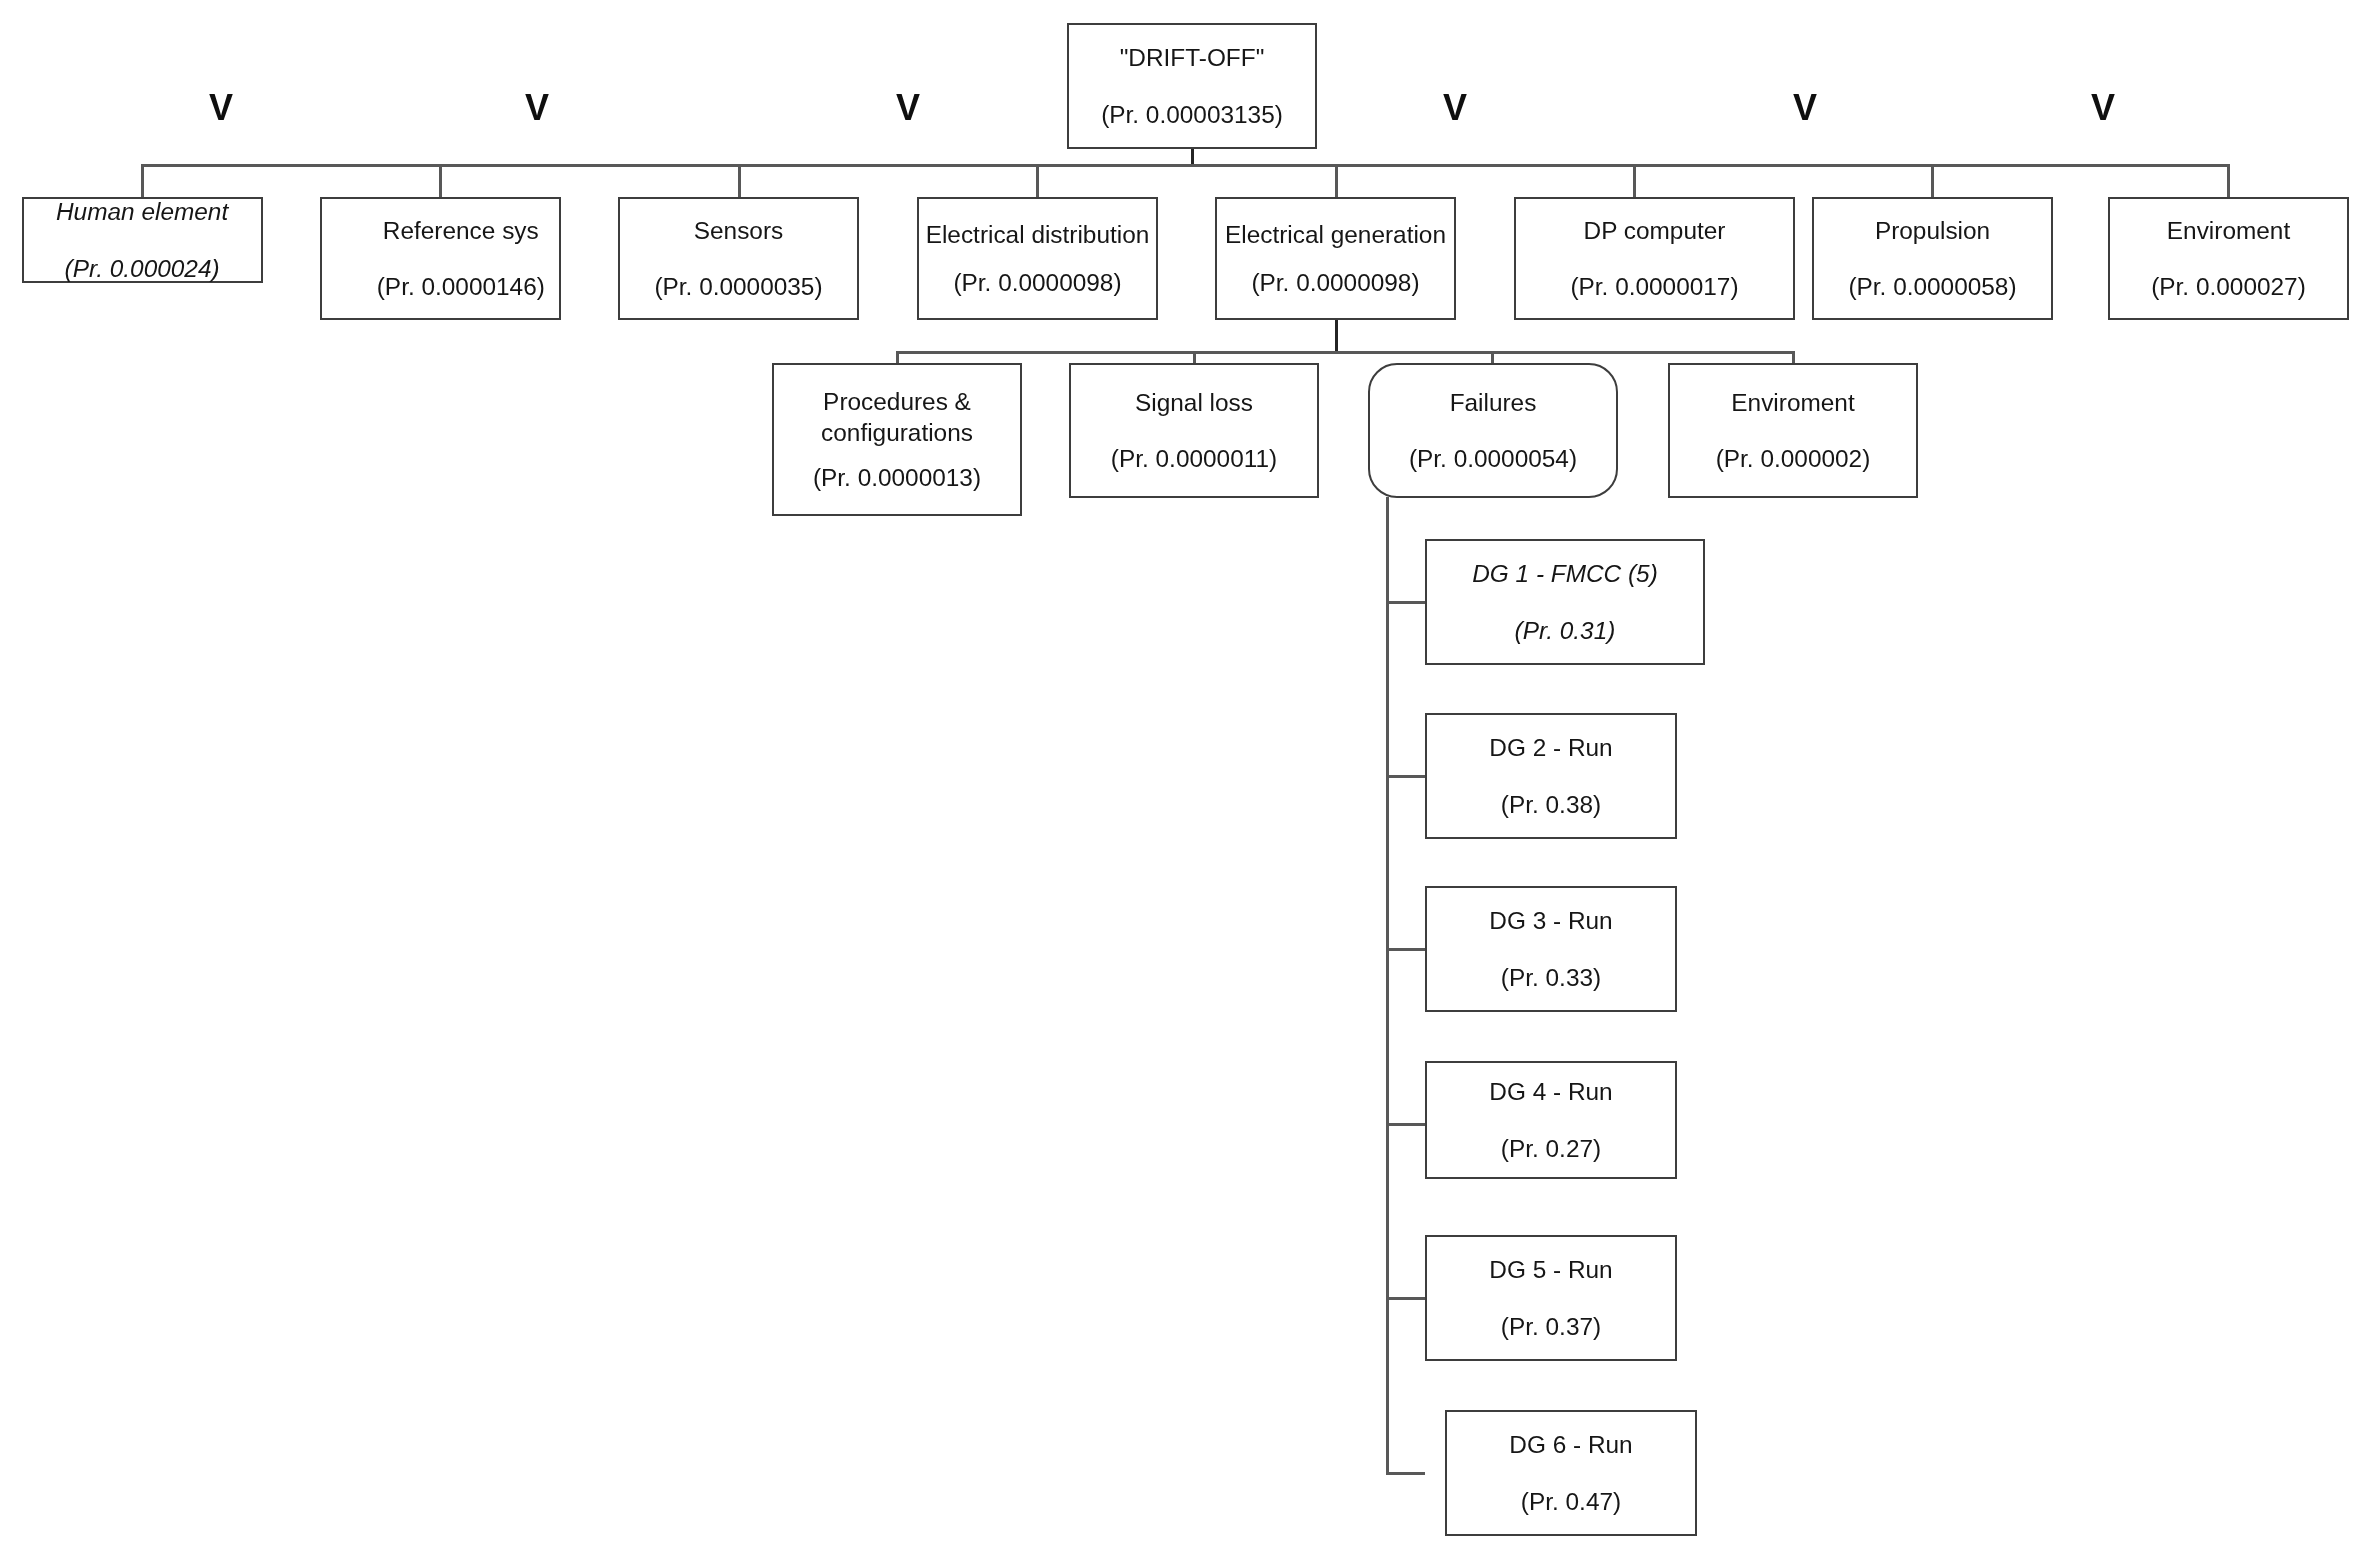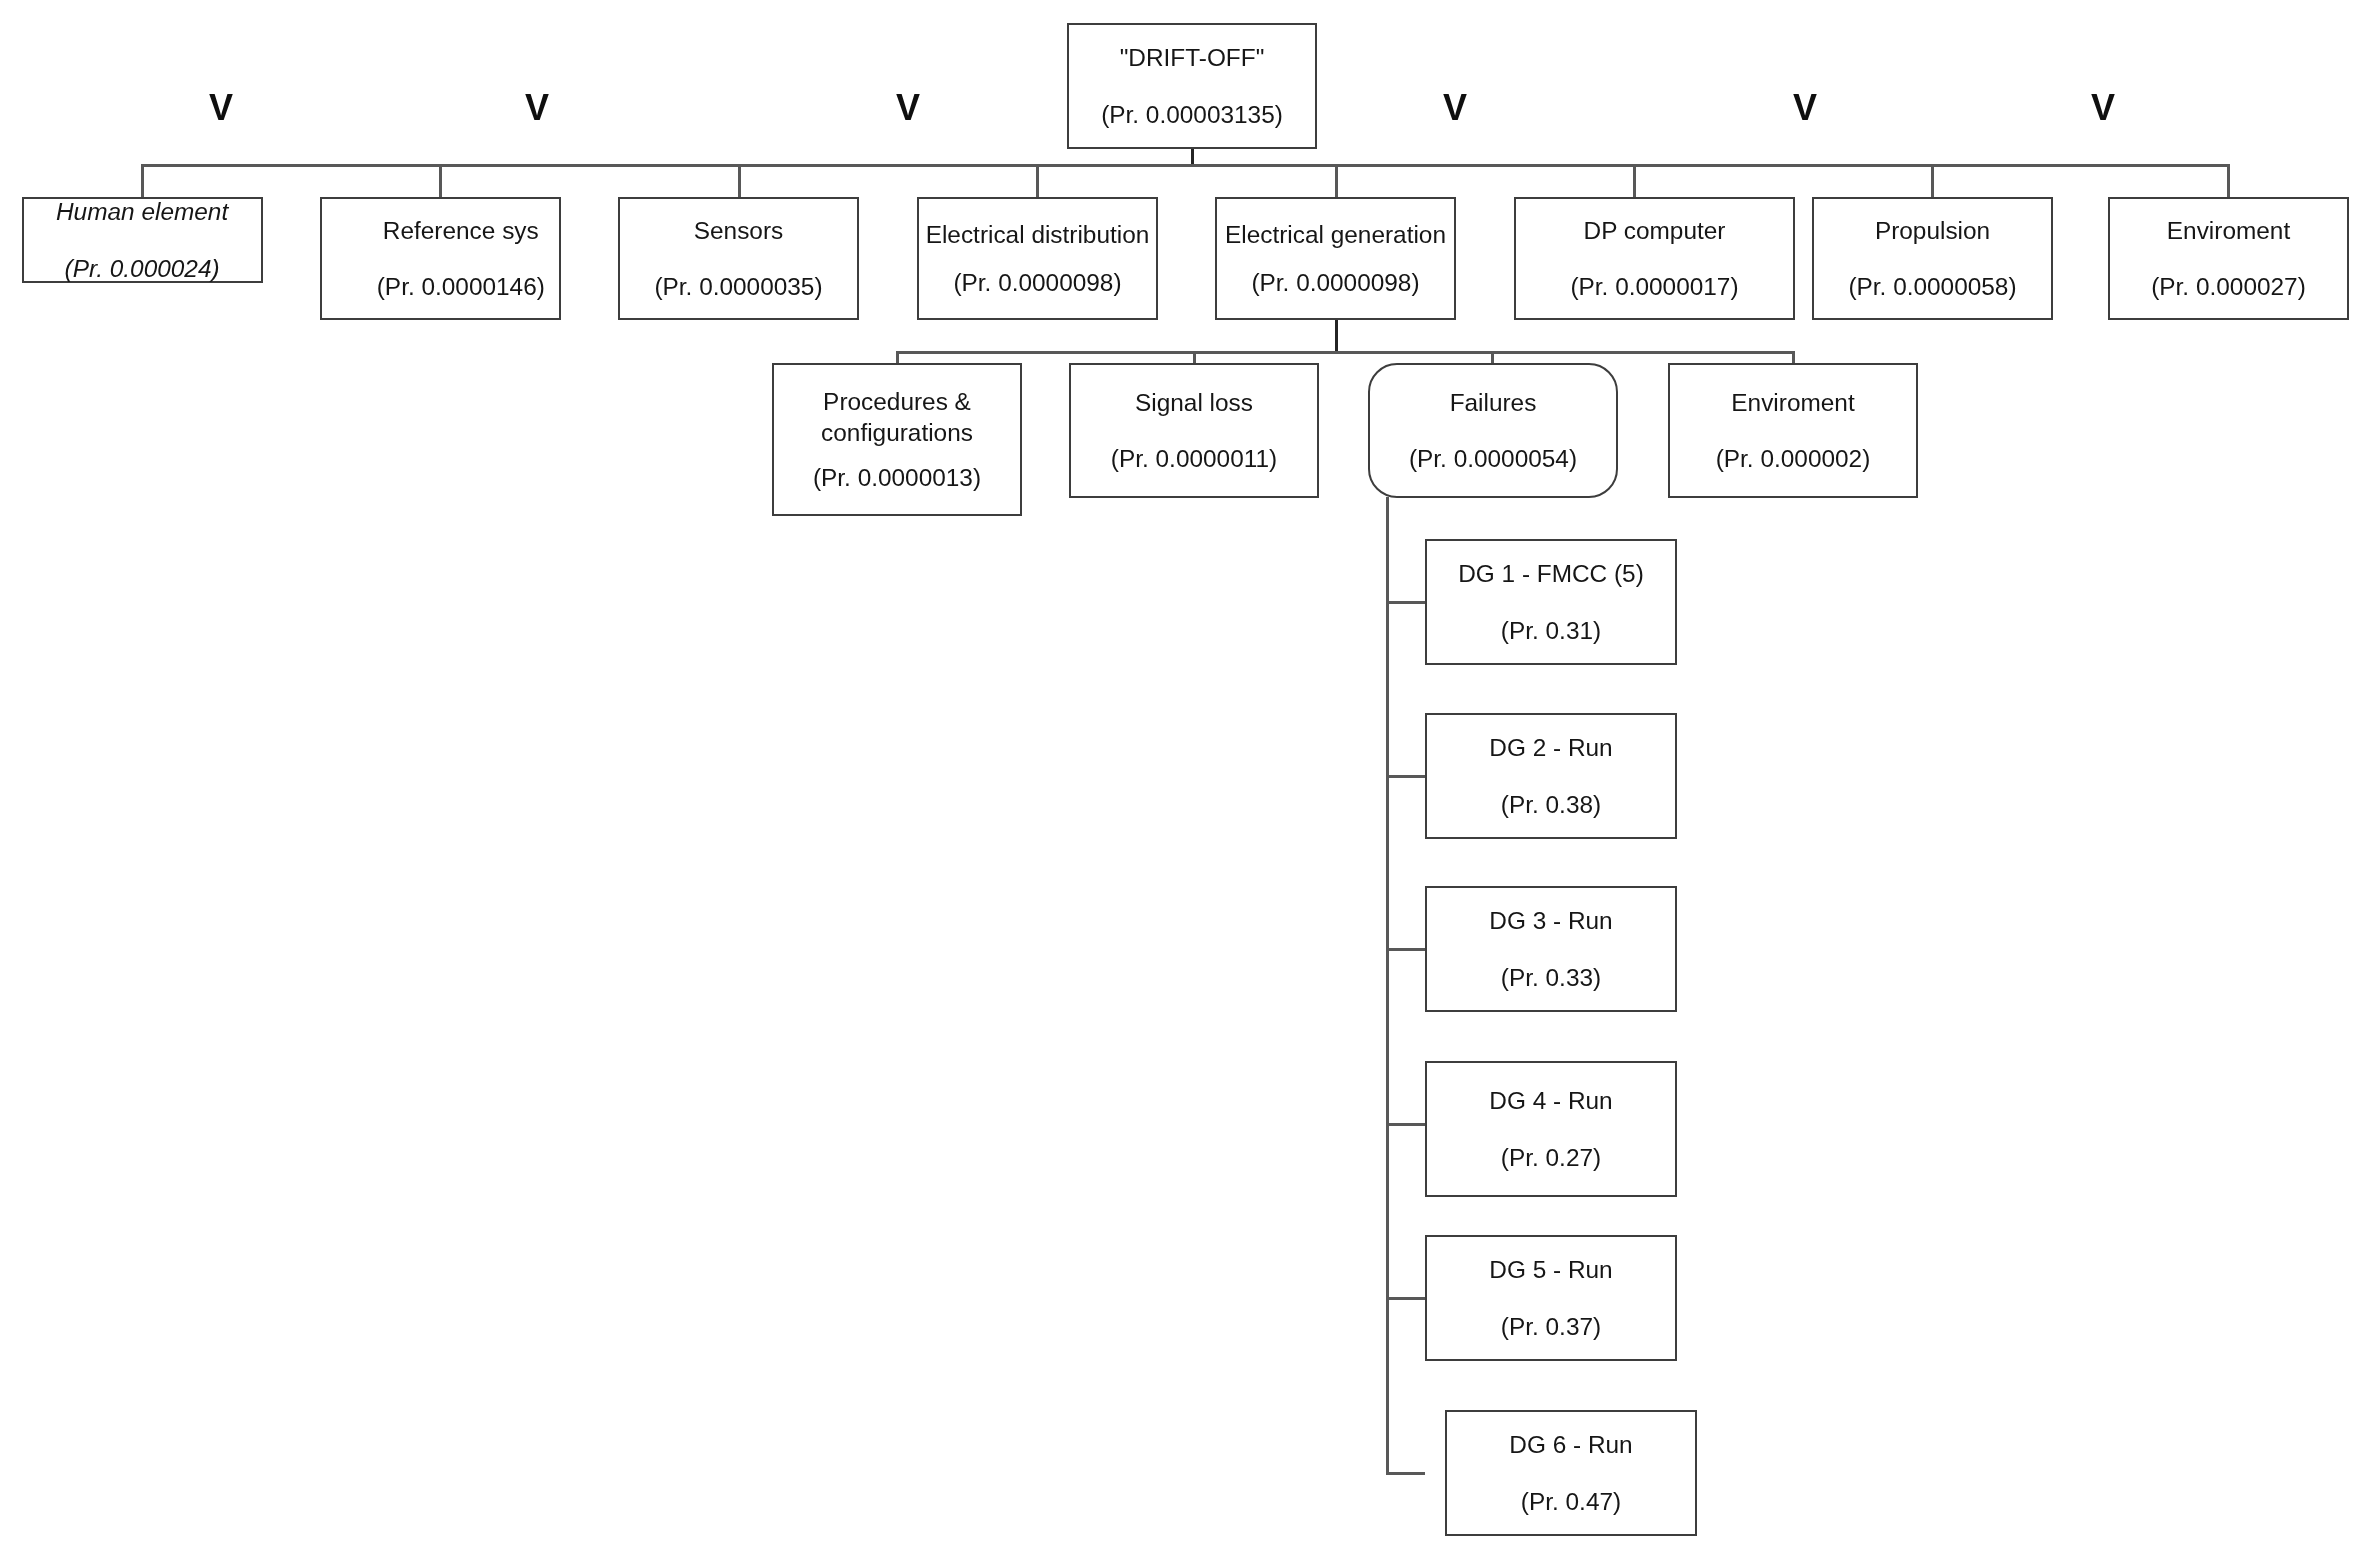--- a/index.html
+++ b/index.html
@@ -129,33 +129,33 @@
   </div>
   <div class="node" style="left:1368px; top:363px; width:250px; height:135px;border-radius:29px;">
     <span class="title">Failures</span>
     <span class="pr">(Pr. 0.0000054)</span>
   </div>
   <div class="node" style="left:1668px; top:363px; width:250px; height:135px;">
     <span class="title">Enviroment</span>
     <span class="pr">(Pr. 0.000002)</span>
   </div>
 
-  <div class="node" style="left:1425px; top:539px; width:252px; height:126px;">
+  <div class="node" style="left:1425px; top:539px; width:280px; height:126px;font-style:italic;">
     <span class="title">DG 1 - FMCC (5)</span>
     <span class="pr">(Pr. 0.31)</span>
   </div>
   <div class="node" style="left:1425px; top:713px; width:252px; height:126px;">
     <span class="title">DG 2 - Run</span>
     <span class="pr">(Pr. 0.38)</span>
   </div>
   <div class="node" style="left:1425px; top:886px; width:252px; height:126px;">
     <span class="title">DG 3 - Run</span>
     <span class="pr">(Pr. 0.33)</span>
   </div>
-  <div class="node" style="left:1425px; top:1061px; width:252px; height:136px;">
+  <div class="node" style="left:1425px; top:1061px; width:252px; height:118px;">
     <span class="title">DG 4 - Run</span>
     <span class="pr">(Pr. 0.27)</span>
   </div>
   <div class="node" style="left:1425px; top:1235px; width:252px; height:126px;">
     <span class="title">DG 5 - Run</span>
     <span class="pr">(Pr. 0.37)</span>
   </div>
   <div class="node" style="left:1425px; top:1410px; width:252px; height:126px;margin-left:20px;">
     <span class="title">DG 6 - Run</span>
     <span class="pr">(Pr. 0.47)</span>

